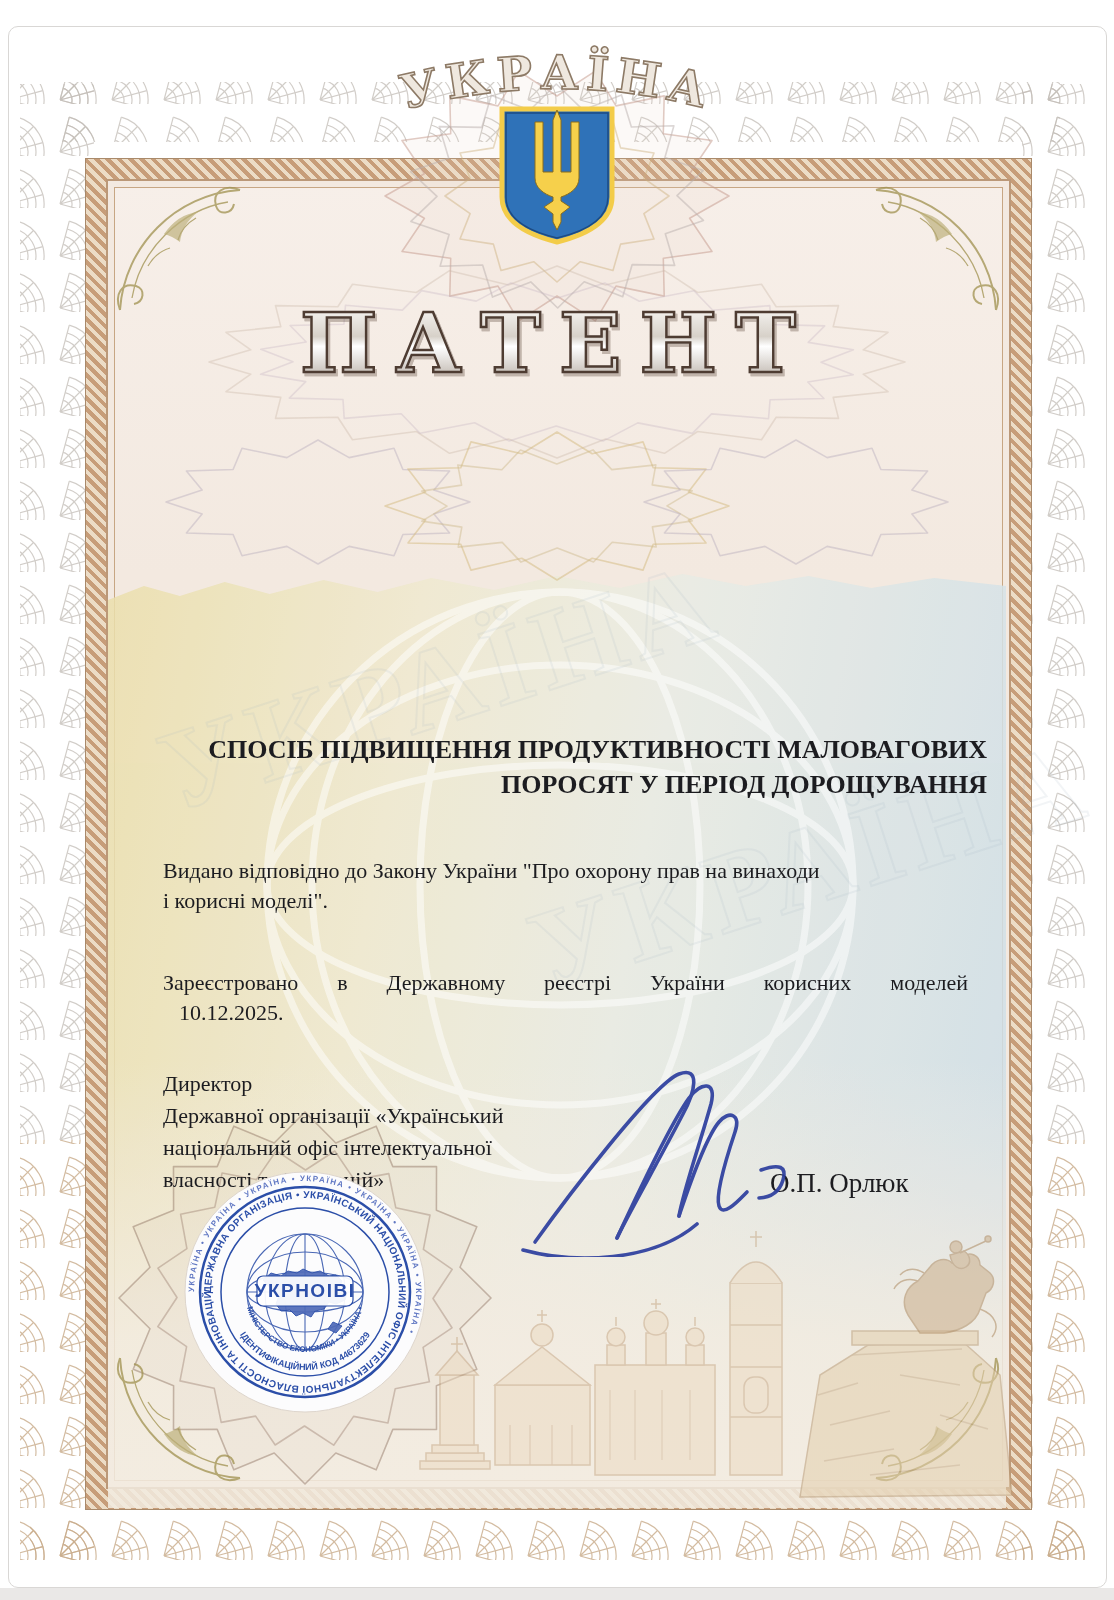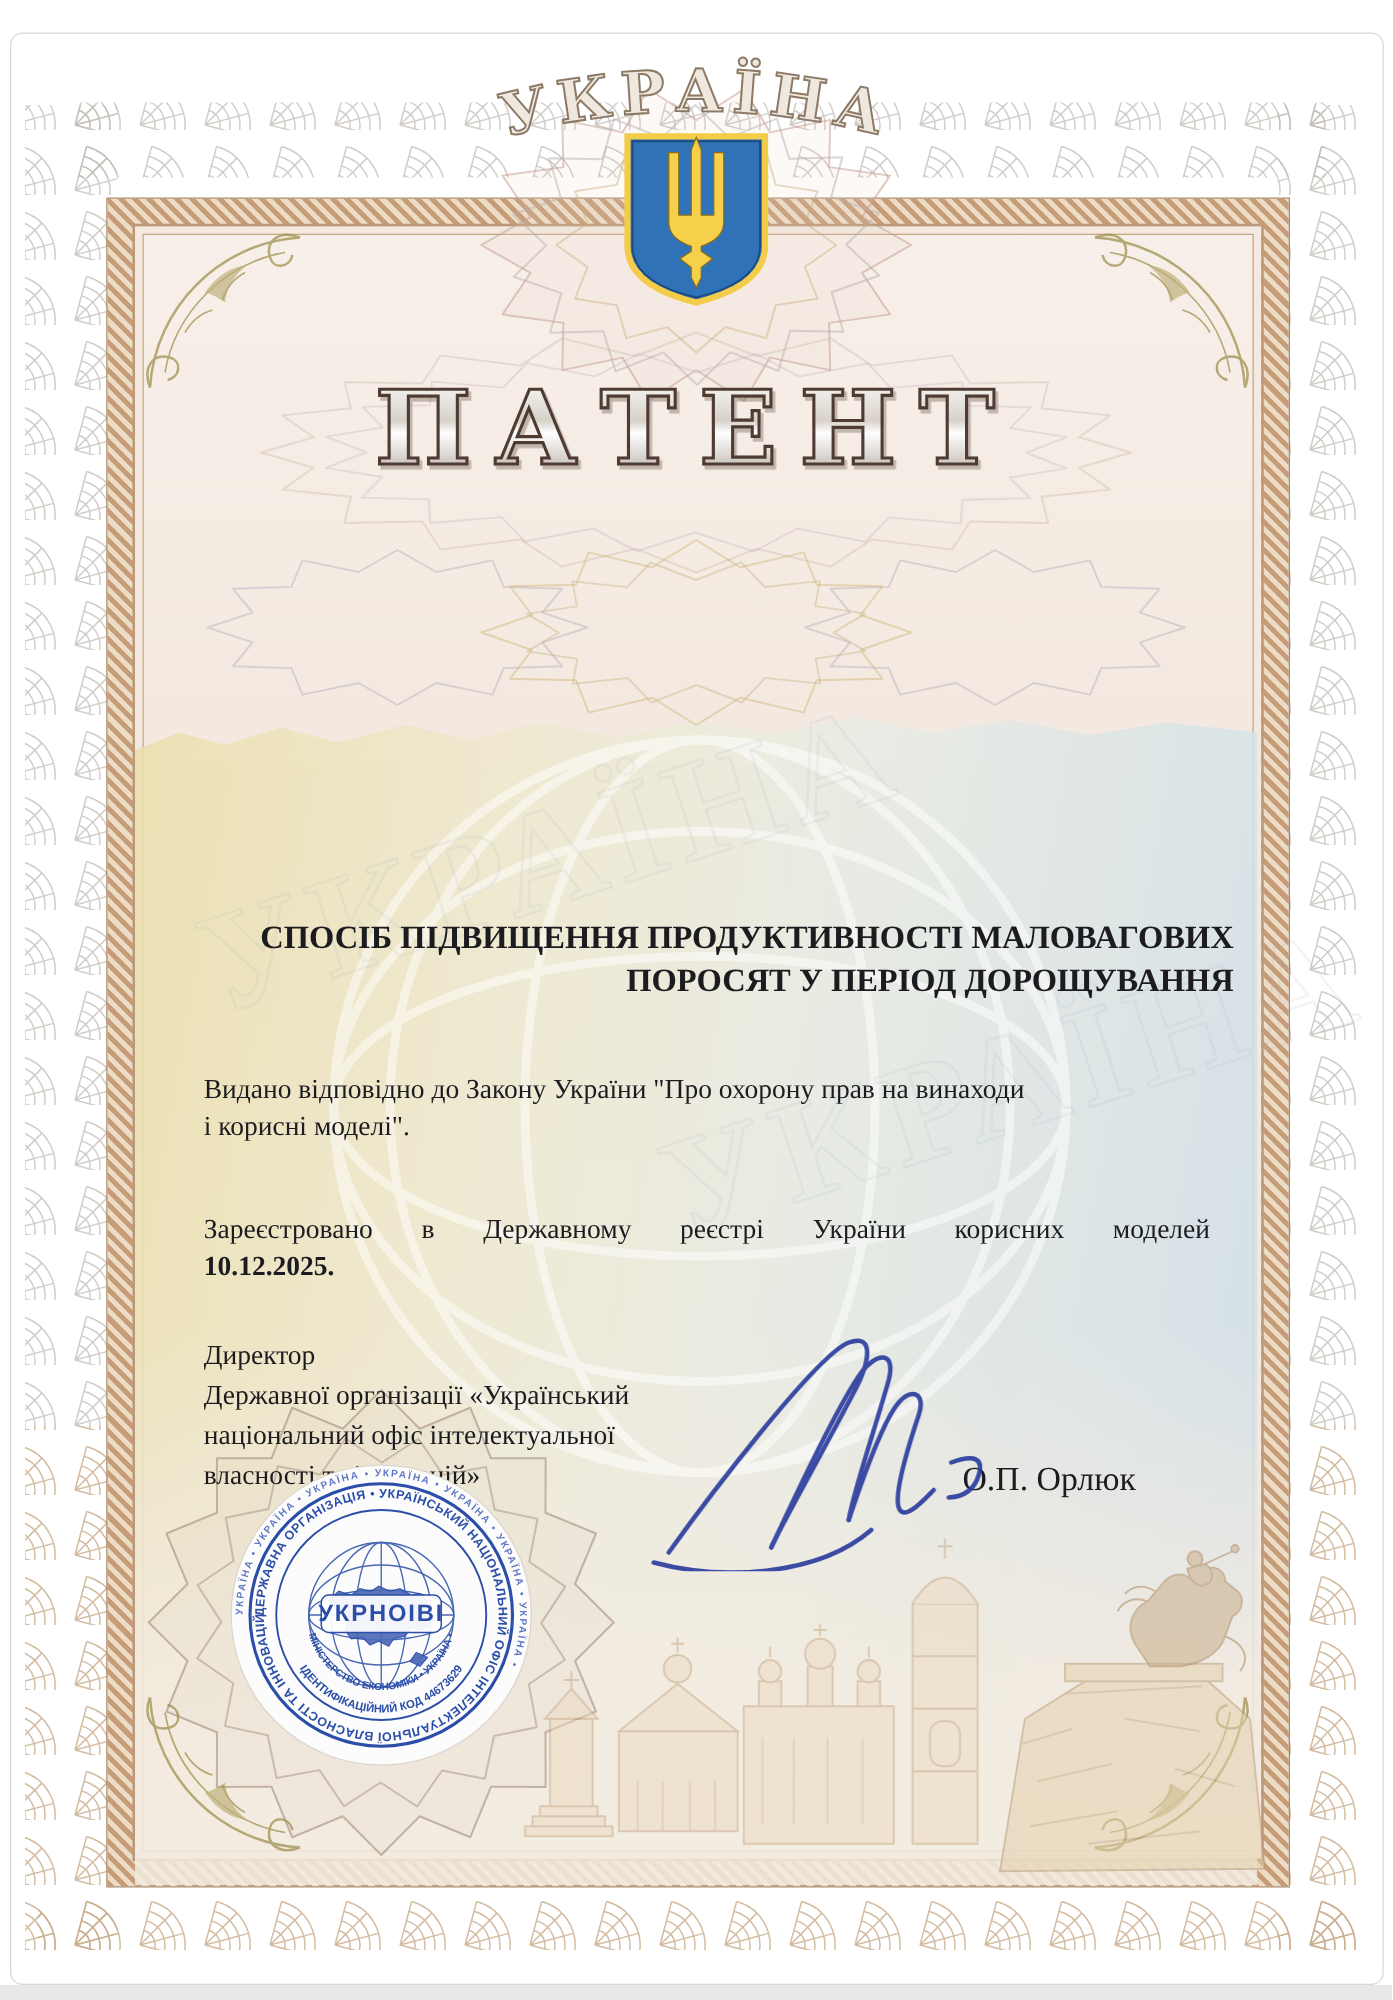--- a/index.html
+++ b/index.html
@@ -35,21 +35,21 @@
     font-weight:bold;font-size:31px;letter-spacing:13px;}
   .patent-number{left:120px;right:120px;top:652px;text-align:center;
     font-weight:bold;font-size:41px;letter-spacing:2px;}
   .invention-title{left:127px;right:127px;top:732px;text-align:right;
     font-weight:bold;font-size:26px;line-height:1.35;white-space:pre-line;
     font-stretch:condensed;}
   .para{left:163px;width:805px;font-size:22px;line-height:1.36;}
   .issued{top:856px;white-space:pre-line;}
   .registered{top:952px;}
   .registered .just{display:block;text-align:justify;text-align-last:justify;margin-top:16px;}
-  .reg-date{font-weight:bold;}
+  .reg-date{font-weight:normal;margin-left:16px;}
   .director{top:1068px;white-space:pre-line;line-height:1.46;width:480px;}
   .signer-name{left:770px;top:1168px;font-size:27px;}
   
   .wm{font-weight:bold;font-size:115px;letter-spacing:8px;color:transparent;
     -webkit-text-stroke:2px rgba(158,176,189,.28);transform:rotate(-18deg);opacity:.5;}
   svg{display:block;}
 </style>
 </head>
 <body>
 

